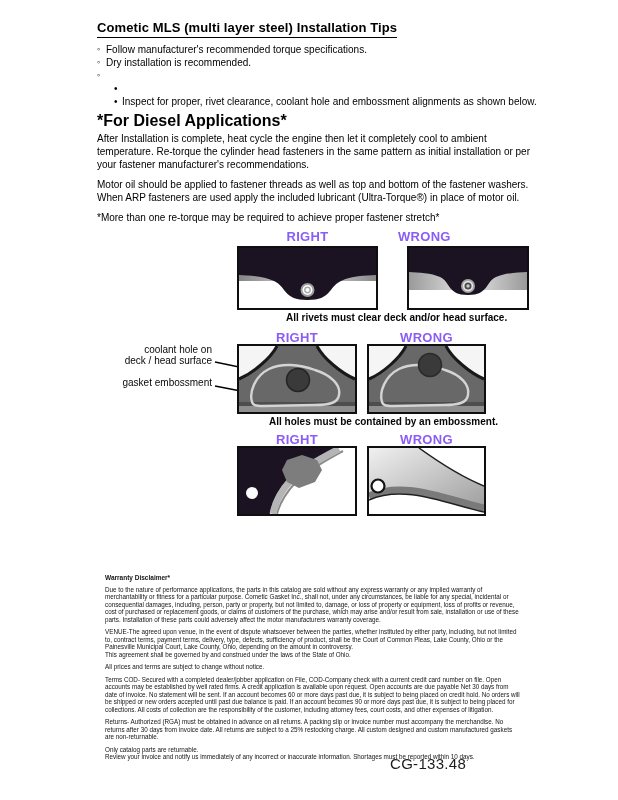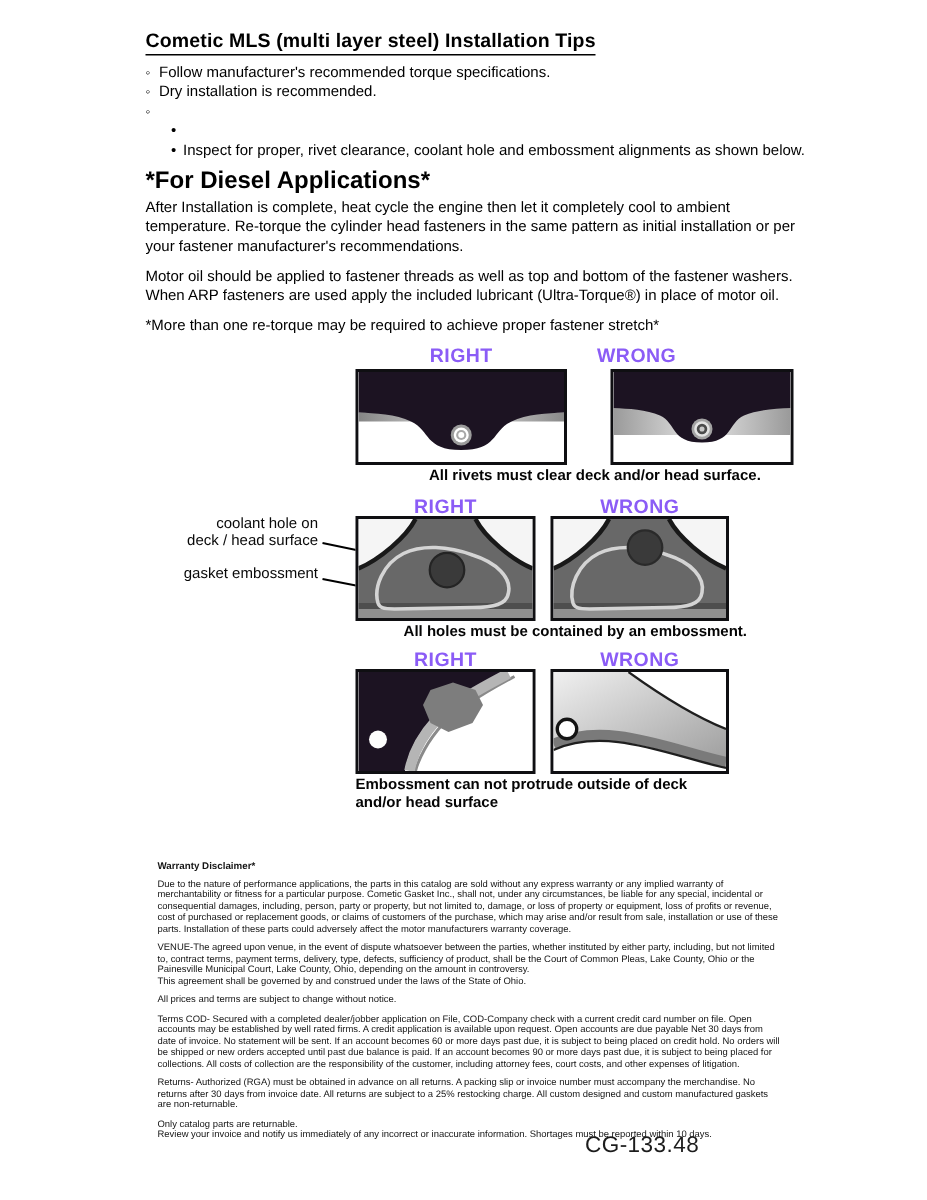--- a/index.html
+++ b/index.html
@@ -183,21 +183,20 @@
       </defs>
       <rect x="0" y="0" width="115" height="66" fill="#ffffff"></rect>
       <path d="M0,0 L50,0 C75,18 95,30 115,38 L115,64 C78,56 36,36 0,52 Z" fill="url(#g3)"></path>
       <path d="M0,48 C36,32 78,52 115,60" fill="none" stroke="#7a7a7a" stroke-width="7"></path>
       <path d="M0,52 C36,36 78,56 115,64" fill="none" stroke="#1f1f1f" stroke-width="1.5"></path>
       <path d="M50,0 C75,18 95,30 115,38" fill="none" stroke="#1f1f1f" stroke-width="1.5"></path>
       <circle cx="9" cy="38" r="6.5" fill="#ffffff" stroke="#141414" stroke-width="2.2"></circle>
     </svg>
   </div>
 
-  <div class="caption" style="left:237px;top:518px;width:232px;">Embossment can not protrude outside of deck and/or head surface</div>
 
   <div class="fine">
     <p class="fp-head">Warranty Disclaimer*</p>
     <p>Due to the nature of performance applications, the parts in this catalog are sold without any express warranty or any implied warranty of merchantability or fitness for a particular purpose.  Cometic Gasket Inc., shall not, under any circumstances, be liable for any special, incidental or consequential damages, including, person, party or property, but not limited to, damage, or loss of property or equipment, loss of profits or revenue, cost of purchased or replacement goods, or claims of customers of the purchase, which may arise and/or result from sale, installation or use of these parts.  Installation of these parts could adversely affect the motor manufacturers warranty coverage.</p>
     <p class="tight">VENUE-The agreed upon venue, in the event of dispute whatsoever between the parties, whether instituted by either party, including, but not limited to, contract terms, payment terms, delivery, type, defects, sufficiency of product, shall be the Court of Common Pleas, Lake County, Ohio or the Painesville Municipal Court, Lake County, Ohio, depending on the amount in controversy.</p>
     <p>This agreement shall be governed by and construed under the laws of the State of Ohio.</p>
     <p>All prices and terms are subject to change without notice.</p>
     <p>Terms COD- Secured with a completed dealer/jobber application on File, COD-Company check with a current credit card number on file.  Open accounts may be established by well rated firms.  A credit application is available upon request.  Open accounts are due payable Net 30 days from date of invoice.  No statement will be sent.  If an account becomes 60 or more days past due, it is subject to being placed on credit hold.  No orders will be shipped or new orders accepted until past due balance is paid.  If an account becomes 90 or more days past due, it is subject to being placed for collections.  All costs of collection are the responsibility of the customer, including attorney fees, court costs, and other expenses of litigation.</p>
     <p>Returns- Authorized (RGA) must be obtained in advance on all returns.  A packing slip or invoice number must accompany the merchandise.  No returns after 30 days from invoice date.  All returns are subject to a 25% restocking charge.  All custom designed and custom manufactured gaskets are non-returnable.</p>
     <p class="tight">Only catalog parts are returnable.</p>

